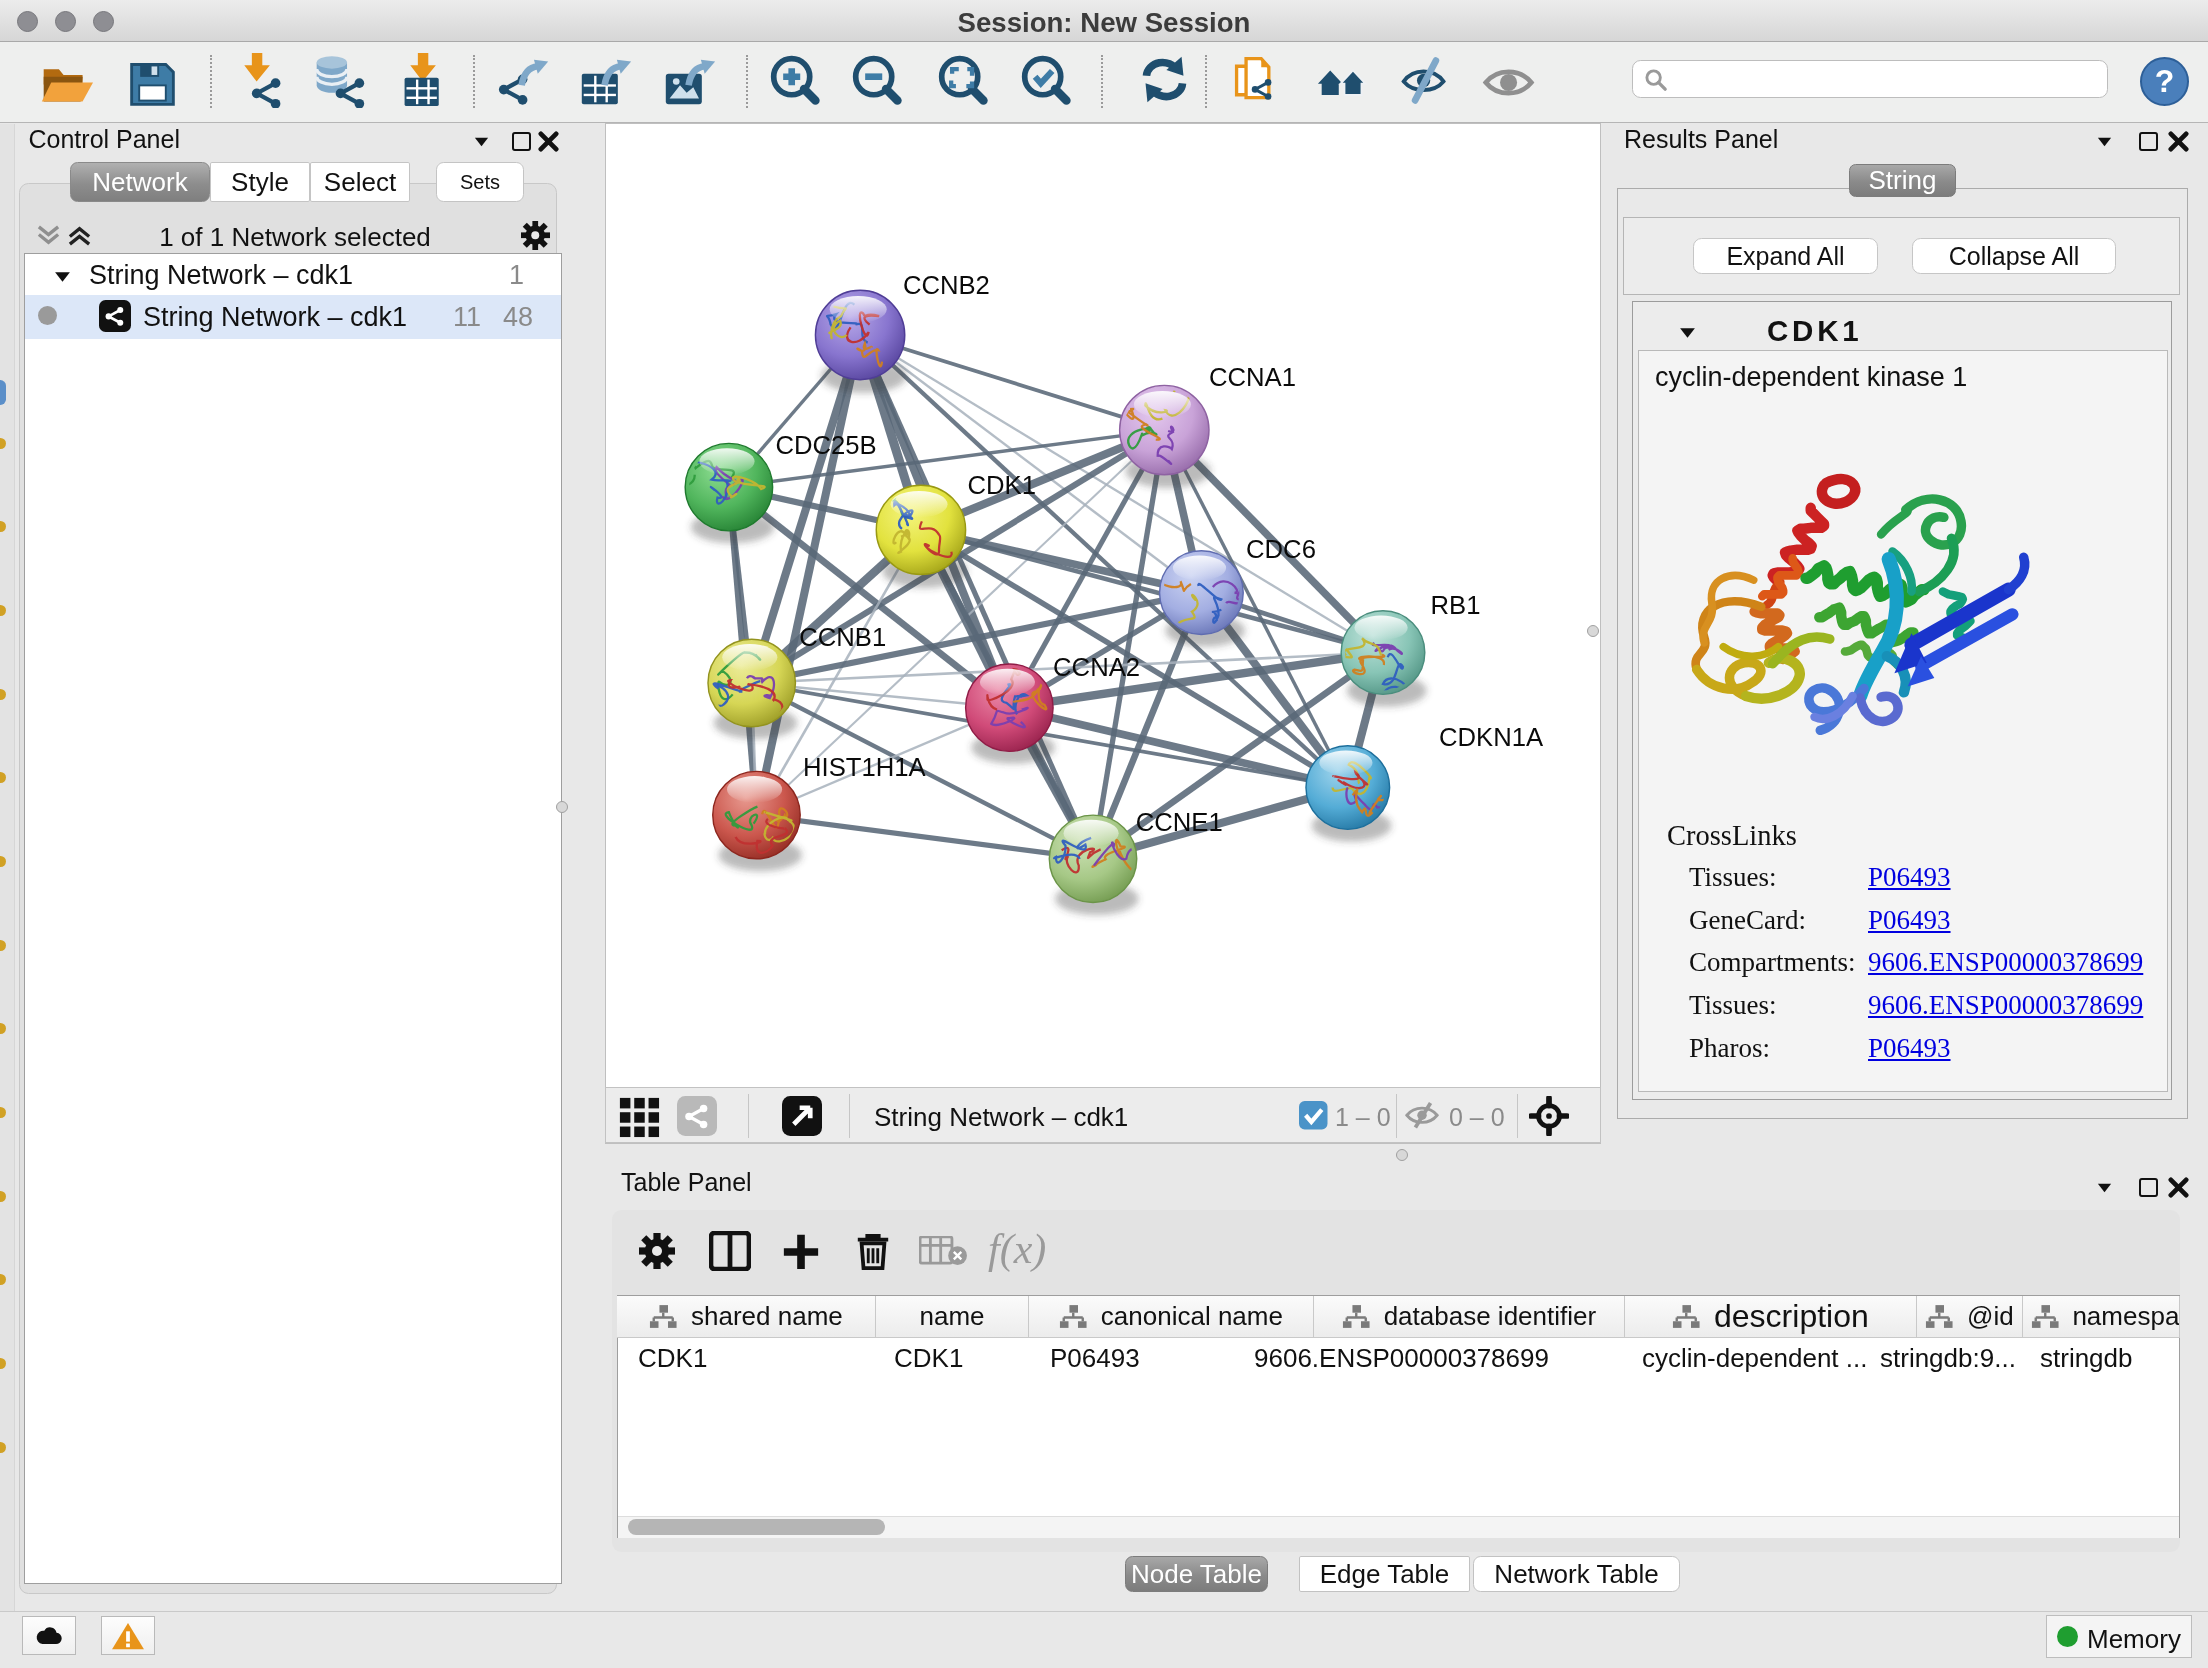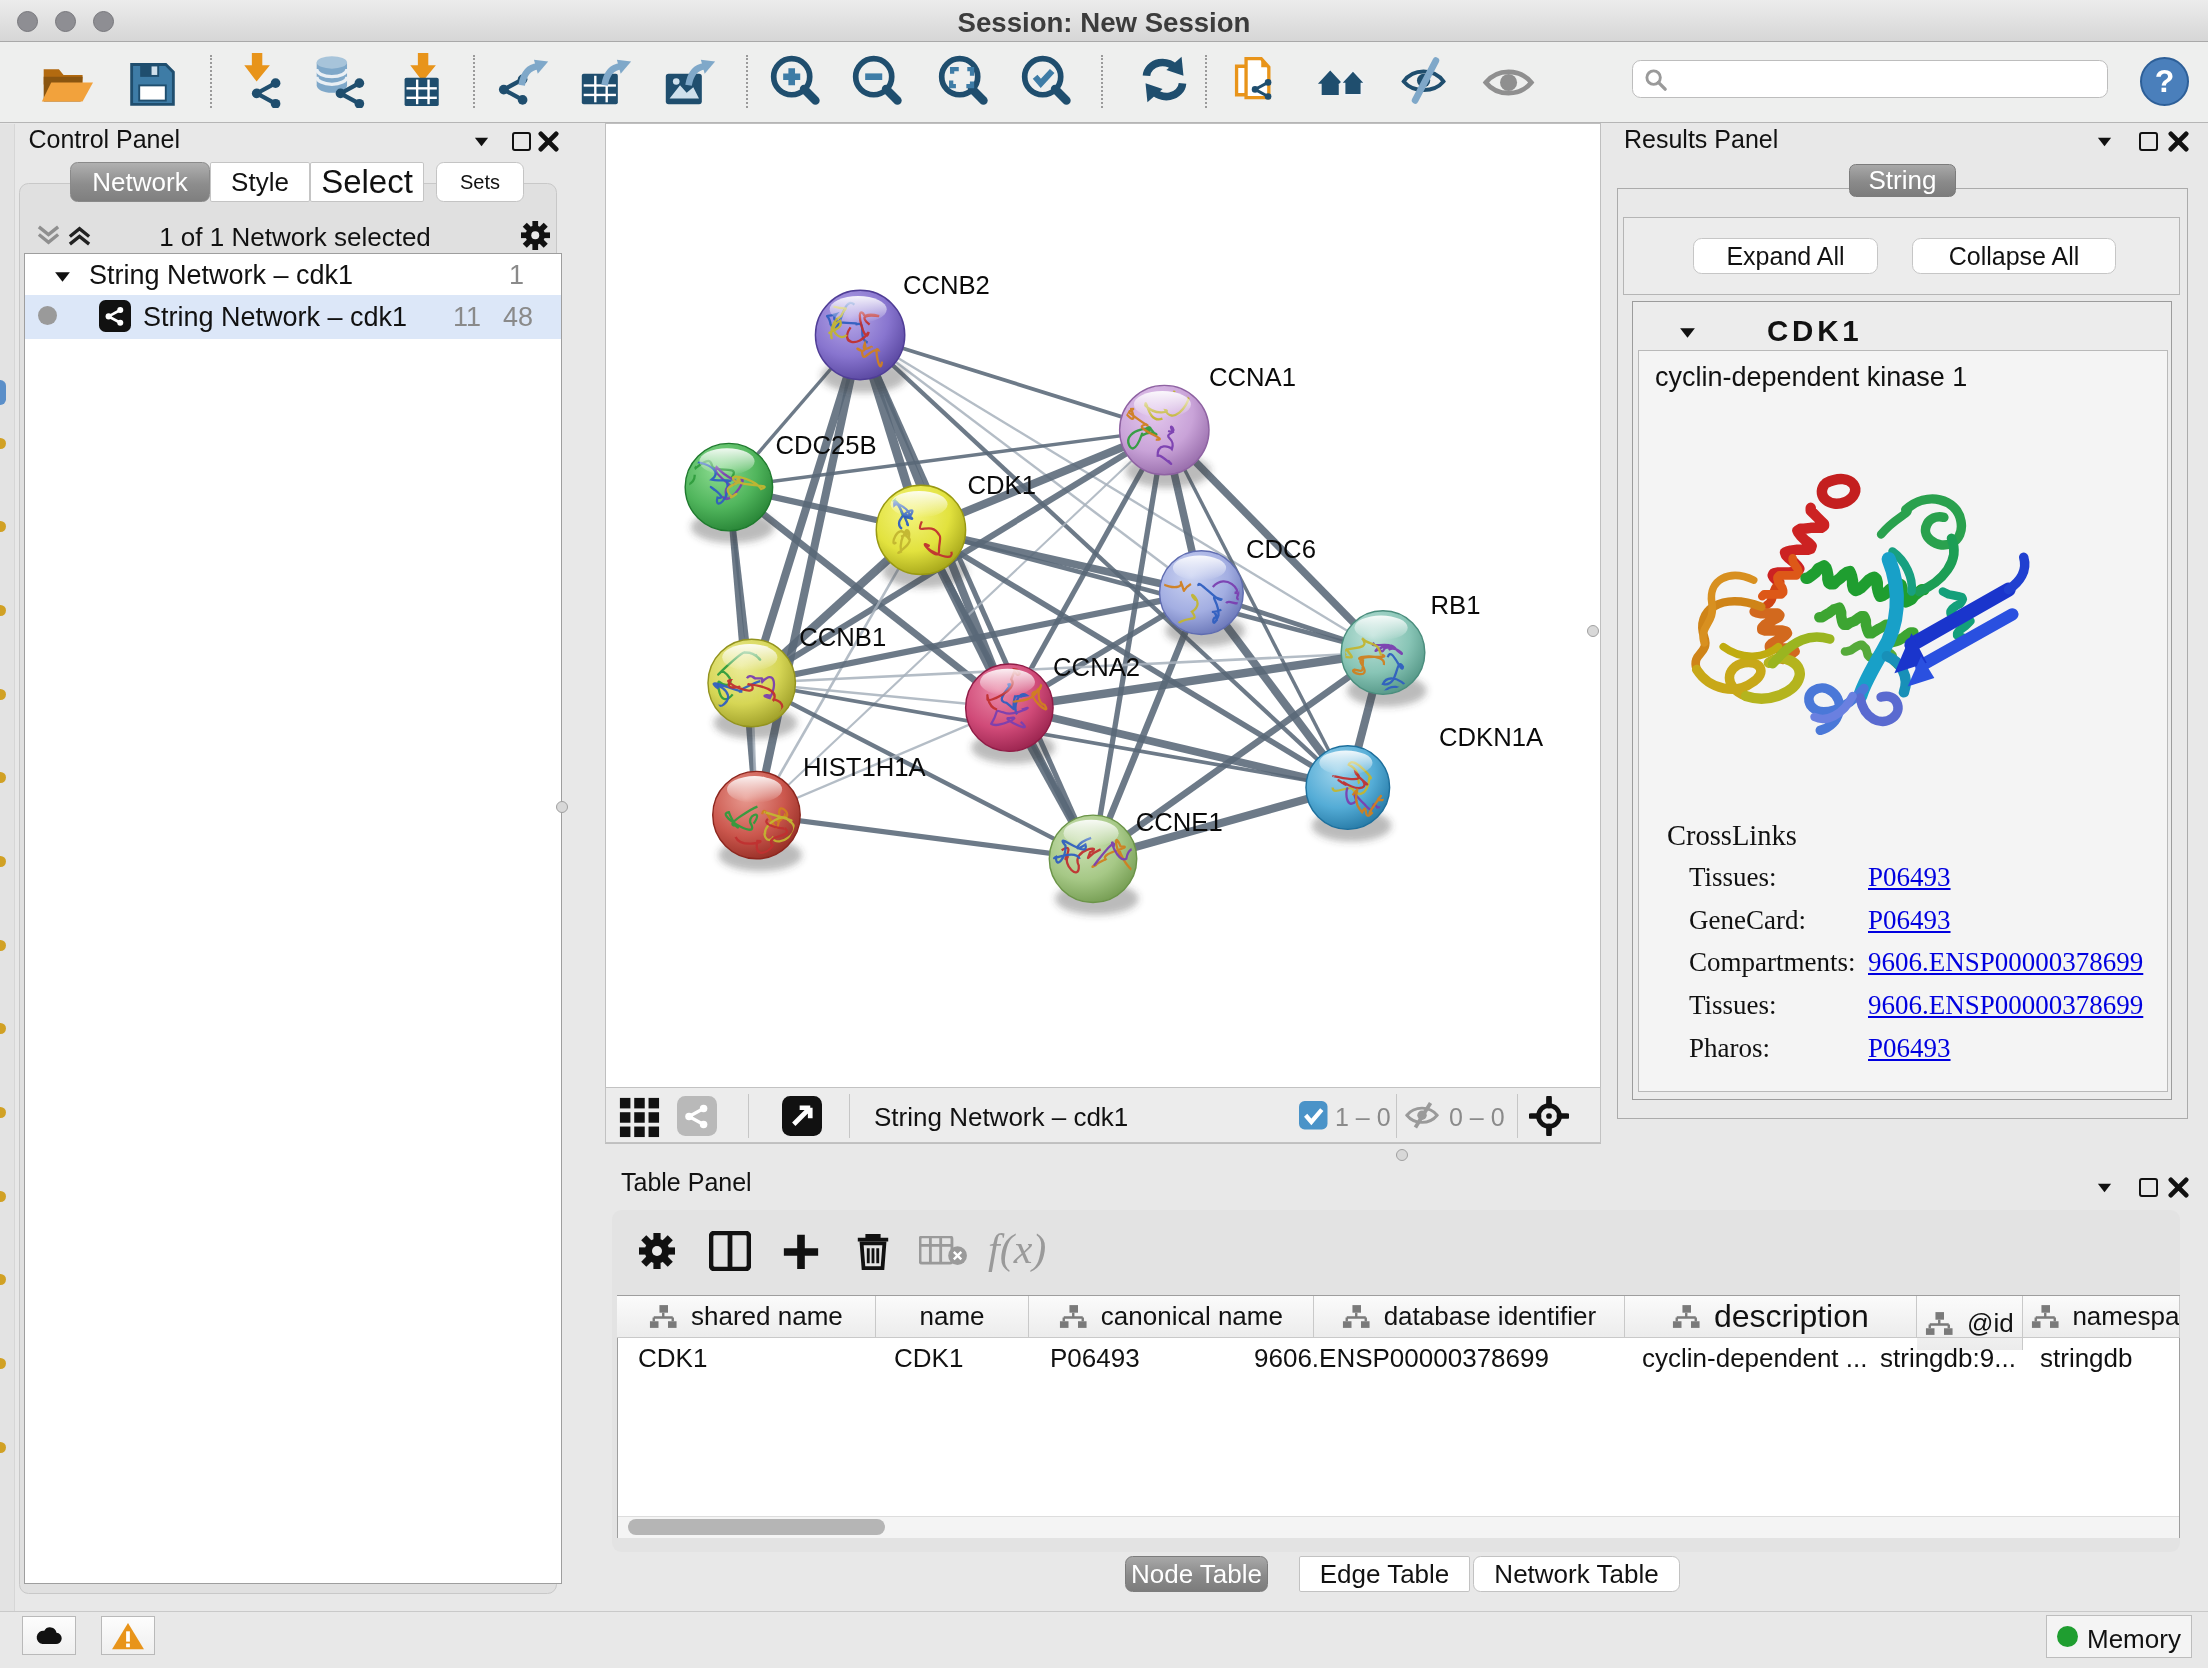--- a/index.html
+++ b/index.html
@@ -155,21 +155,21 @@
   </svg>
 <div style="position:absolute;left:512px;top:132px;width:19px;height:19px;border:2.9px solid #111;border-radius:2.9px"></div>
 <svg style="position:absolute;left:538px;top:131px" width="21" height="21" viewBox="0 0 22 22">
     <path d="M3 3 L19 19 M19 3 L3 19" stroke="#111" stroke-width="5" stroke-linecap="round"></path>
   </svg>
 
 <div class="abs" style="left:19px;top:183px;width:538px;height:1411px;background:#e0e0e0;border:1px solid #c8c8c8;border-radius:9.5px"></div>
 
 <div class="abs" style="left:70px;top:162px;width:140px;height:40px;background:linear-gradient(#b0b0b0,#8d8d8d 55%,#7f7f7f);border:1px solid #8a8a8a;border-radius:7.6px;color:#fff;font-size:26px;text-align:center;line-height:38px">Network</div>
 <div class="abs" style="left:210px;top:162px;width:100px;height:40px;background:#fff;border:1px solid #c4c4c4;border-radius:1.9px;color:#111;font-size:26px;text-align:center;line-height:38px">Style</div>
-<div class="abs" style="left:310px;top:162px;width:114px;height:40px;background:#fff;border:1px solid #c4c4c4;border-radius:1.9px;color:#111;font-size:33px;text-align:center;line-height:38px">Select</div>
+<div class="abs" style="left:310px;top:162px;width:100px;height:40px;background:#fff;border:1px solid #c4c4c4;border-radius:1.9px;color:#111;font-size:26px;text-align:center;line-height:38px">Select</div>
 <div class="abs" style="left:436px;top:162px;width:88px;height:40px;background:#fff;border:1px solid #c4c4c4;border-radius:7.6px;color:#111;font-size:20px;text-align:center;line-height:38px">Sets</div>
 
 <svg class="abs" style="left:36px;top:223px" width="25" height="25" viewBox="0 0 26 26">
     <path d="M3 4 l10 8 l10 -8 M3 12 l10 8 l10 -8" stroke="#8f8f8f" stroke-width="3.5" fill="none"></path>
   </svg>
 <svg class="abs" style="left:67px;top:223px" width="25" height="25" viewBox="0 0 26 26">
     <path d="M3 22 l10 -8 l10 8 M3 14 l10 -8 l10 8" stroke="#222" stroke-width="3.5" fill="none"></path>
   </svg>
 <div class="abs" style="left:105px;top:222px;width:380px;text-align:center;font-size:26px;color:#111">1 of 1 Network selected</div>
 <svg style="position:absolute;left:521px;top:221px" width="28.5" height="28.5" viewBox="0 0 30 30">
@@ -655,21 +655,21 @@
 <div class="abs" style="left:1625px;top:1296px;width:292px;height:41px;border-right:1px solid #c9c9c9;background:linear-gradient(#fbfbfb,#ececec);display:flex;align-items:center;justify-content:center;overflow:hidden">
     <svg width="28.5" height="25" viewBox="0 0 30 26" style="flex:none">
       <rect x="11" y="1" width="9" height="8" fill="#7a7a7a"></rect>
       <path d="M15 9 v5 M5 14 h20 M5 14 v4 M25 14 v4" stroke="#7a7a7a" stroke-width="2.5" fill="none"></path>
       <rect x="1" y="18" width="9" height="7" fill="#7a7a7a"></rect>
       <rect x="20" y="18" width="9" height="7" fill="#7a7a7a"></rect>
     </svg>
     <span style="width:13.3px;flex:none"></span>
     <span style="font-size:32px;color:#111;white-space:nowrap">description</span>
   </div>
-<div class="abs" style="left:1917px;top:1296px;width:106px;height:54px;border-right:1px solid #c9c9c9;background:linear-gradient(#fbfbfb,#ececec);display:flex;align-items:center;justify-content:center;overflow:hidden">
+<div class="abs" style="left:1917px;top:1296px;width:106px;height:41px;border-right:1px solid #c9c9c9;background:linear-gradient(#fbfbfb,#ececec);display:flex;align-items:center;justify-content:center;overflow:hidden">
     <svg width="28.5" height="25" viewBox="0 0 30 26" style="flex:none">
       <rect x="11" y="1" width="9" height="8" fill="#7a7a7a"></rect>
       <path d="M15 9 v5 M5 14 h20 M5 14 v4 M25 14 v4" stroke="#7a7a7a" stroke-width="2.5" fill="none"></path>
       <rect x="1" y="18" width="9" height="7" fill="#7a7a7a"></rect>
       <rect x="20" y="18" width="9" height="7" fill="#7a7a7a"></rect>
     </svg>
     <span style="width:13.3px;flex:none"></span>
     <span style="font-size:26px;color:#111;white-space:nowrap">@id</span>
   </div>
 <div class="abs" style="left:2023px;top:1296px;width:157px;height:41px;border-right:1px solid #c9c9c9;background:linear-gradient(#fbfbfb,#ececec);display:flex;align-items:center;justify-content:flex-start;padding-left:7.6px;overflow:hidden">

